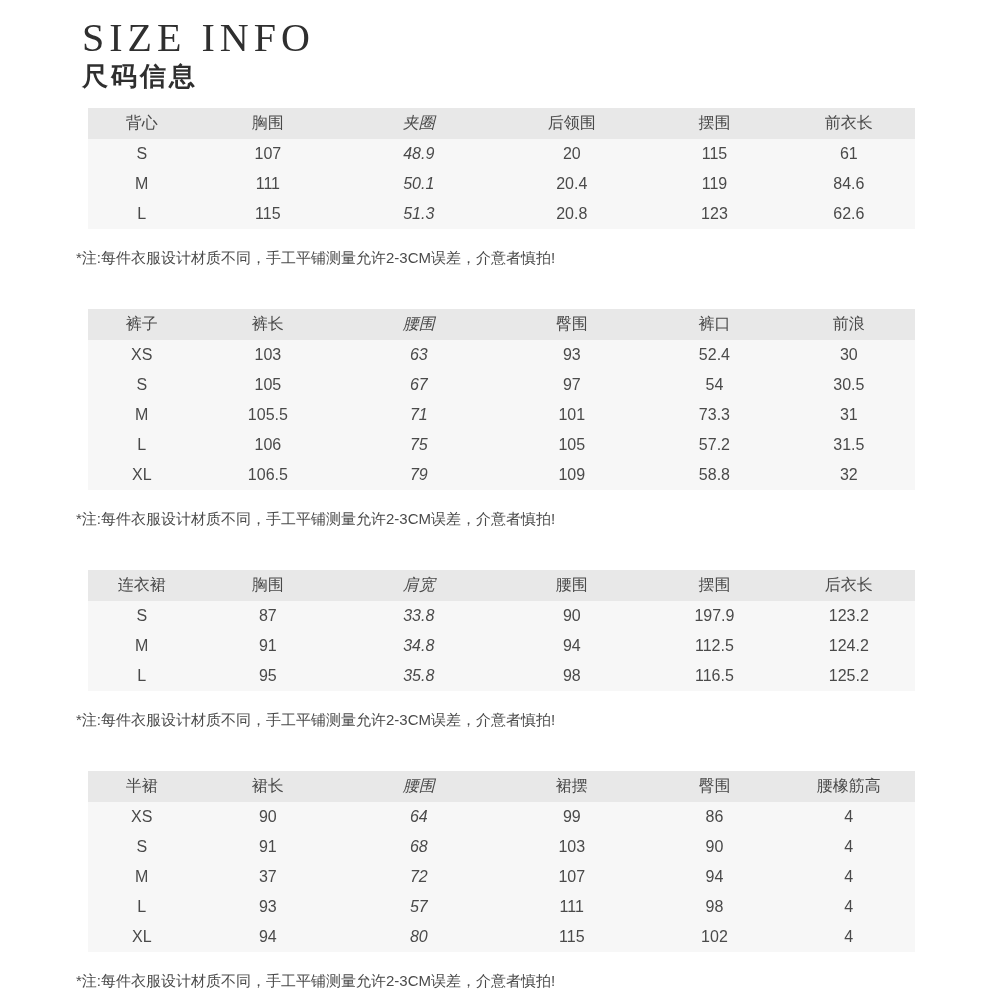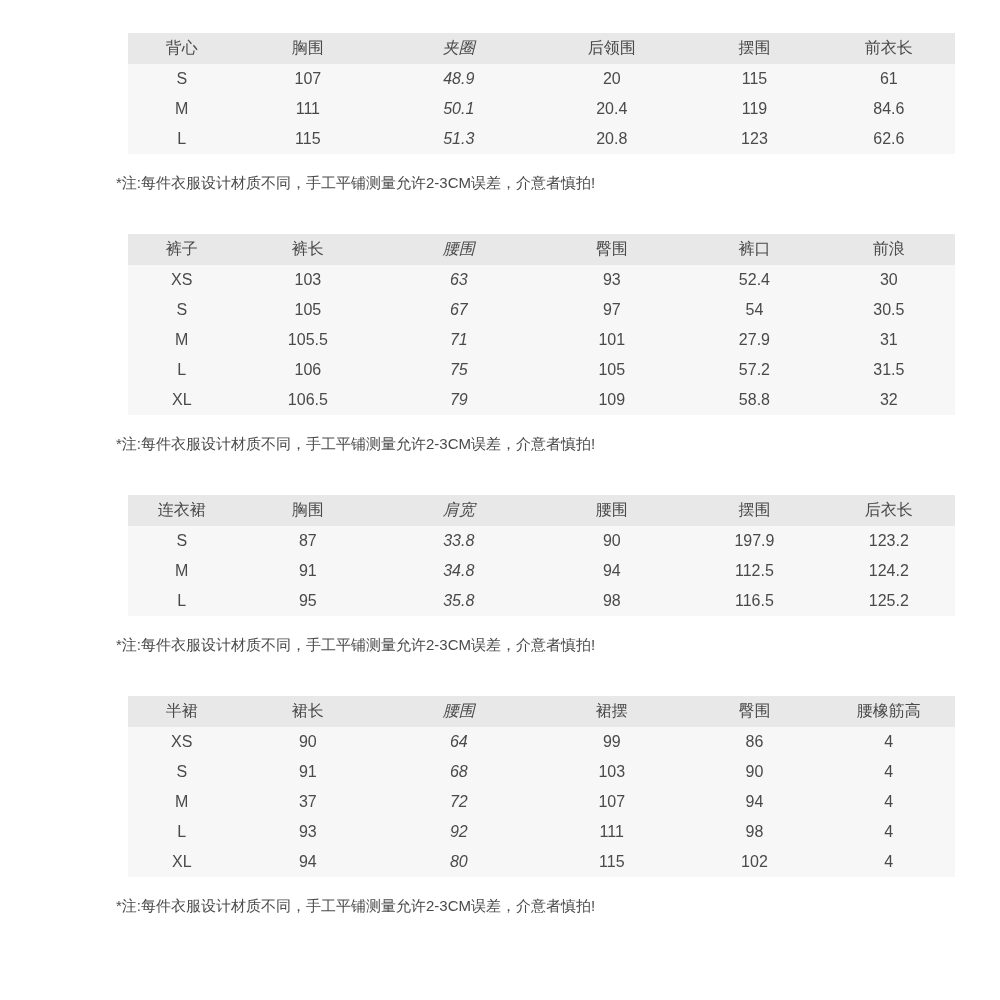--- a/index.html
+++ b/index.html
@@ -29,21 +29,21 @@
   }
   .title-zh{
     font-size:26px;
     line-height:30px;
     font-weight:700;
     letter-spacing:3px;
     color:var(--title);
     margin:1px 0 0 82px;
   }
   .tables{margin-top:17px;}
-  .size-block{margin-bottom:42px;padding-left:40px;}
+  .size-block{margin-bottom:42px;}
   .size-table{
     width:827px;
     margin-left:88px;
     font-size:16px;
   }
   .trow{display:flex;align-items:center;height:30px;}
   .thead{background:var(--header-bg);height:31px;}
   .tbody-row{background:var(--body-bg);}
   .tcell{text-align:center;white-space:nowrap;}
   .tcell:nth-child(1){width:13%;}
@@ -57,20 +57,22 @@
     font-size:15px;
     line-height:18px;
     color:var(--text);
   }
 </style>
 </head>
 <body>
 
 <div class="page">
 
+  <h1 class="title-en">SIZE INFO</h1>
+  <h2 class="title-zh">尺码信息</h2>
 
   <div class="tables">
 
     <section class="size-block">
       <div class="size-table">
           <div class="trow thead">
             <div class="tcell">背心</div>
             <div class="tcell">胸围</div>
             <div class="tcell">夹圈</div>
             <div class="tcell">后领围</div>
@@ -129,21 +131,21 @@
             <div class="tcell">67</div>
             <div class="tcell">97</div>
             <div class="tcell">54</div>
             <div class="tcell">30.5</div>
           </div>
           <div class="trow tbody-row">
             <div class="tcell">M</div>
             <div class="tcell">105.5</div>
             <div class="tcell">71</div>
             <div class="tcell">101</div>
-            <div class="tcell">27.9</div>
+            <div class="tcell">73.3</div>
             <div class="tcell">31</div>
           </div>
           <div class="trow tbody-row">
             <div class="tcell">L</div>
             <div class="tcell">106</div>
             <div class="tcell">75</div>
             <div class="tcell">105</div>
             <div class="tcell">57.2</div>
             <div class="tcell">31.5</div>
           </div>
@@ -227,21 +229,21 @@
             <div class="tcell">M</div>
             <div class="tcell">37</div>
             <div class="tcell">72</div>
             <div class="tcell">107</div>
             <div class="tcell">94</div>
             <div class="tcell">4</div>
           </div>
           <div class="trow tbody-row">
             <div class="tcell">L</div>
             <div class="tcell">93</div>
-            <div class="tcell">92</div>
+            <div class="tcell">57</div>
             <div class="tcell">111</div>
             <div class="tcell">98</div>
             <div class="tcell">4</div>
           </div>
           <div class="trow tbody-row">
             <div class="tcell">XL</div>
             <div class="tcell">94</div>
             <div class="tcell">80</div>
             <div class="tcell">115</div>
             <div class="tcell">102</div>

